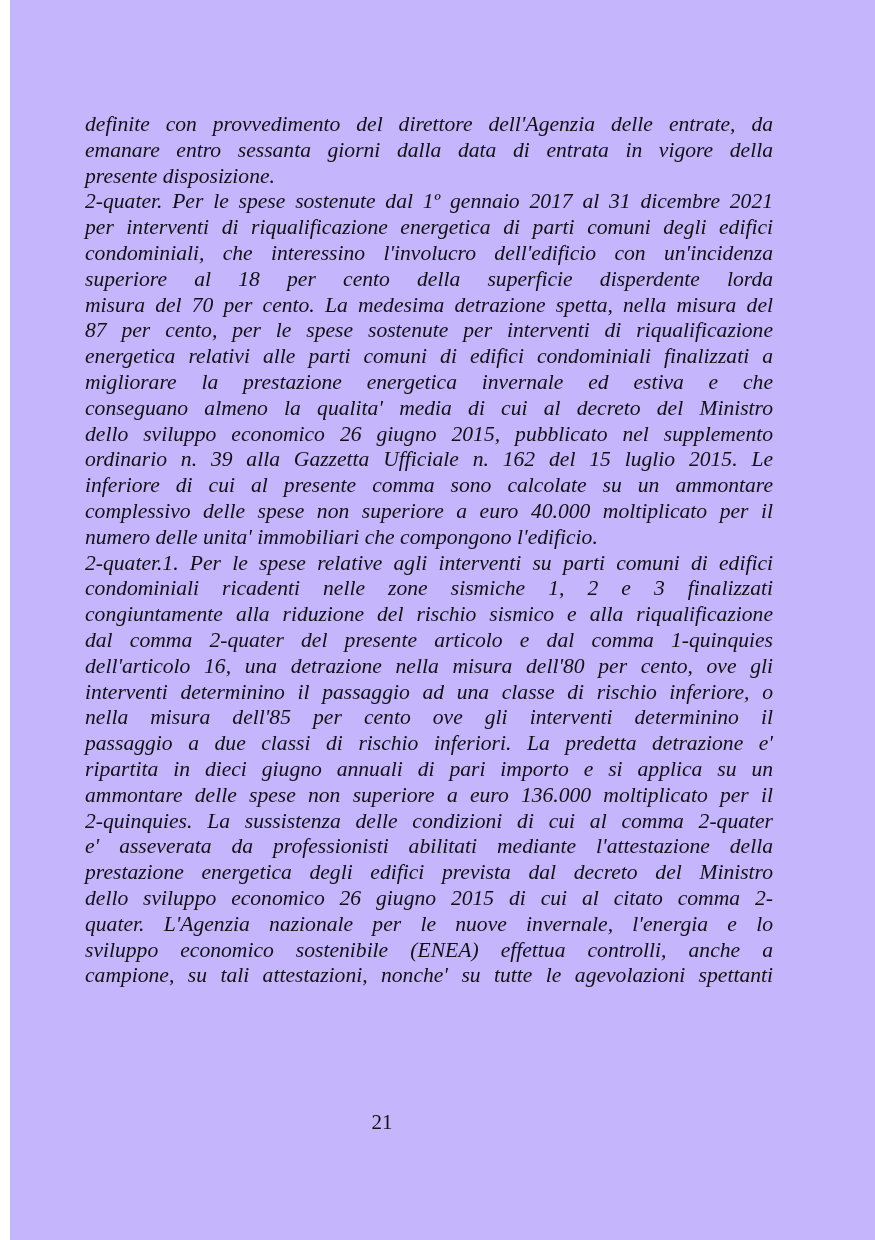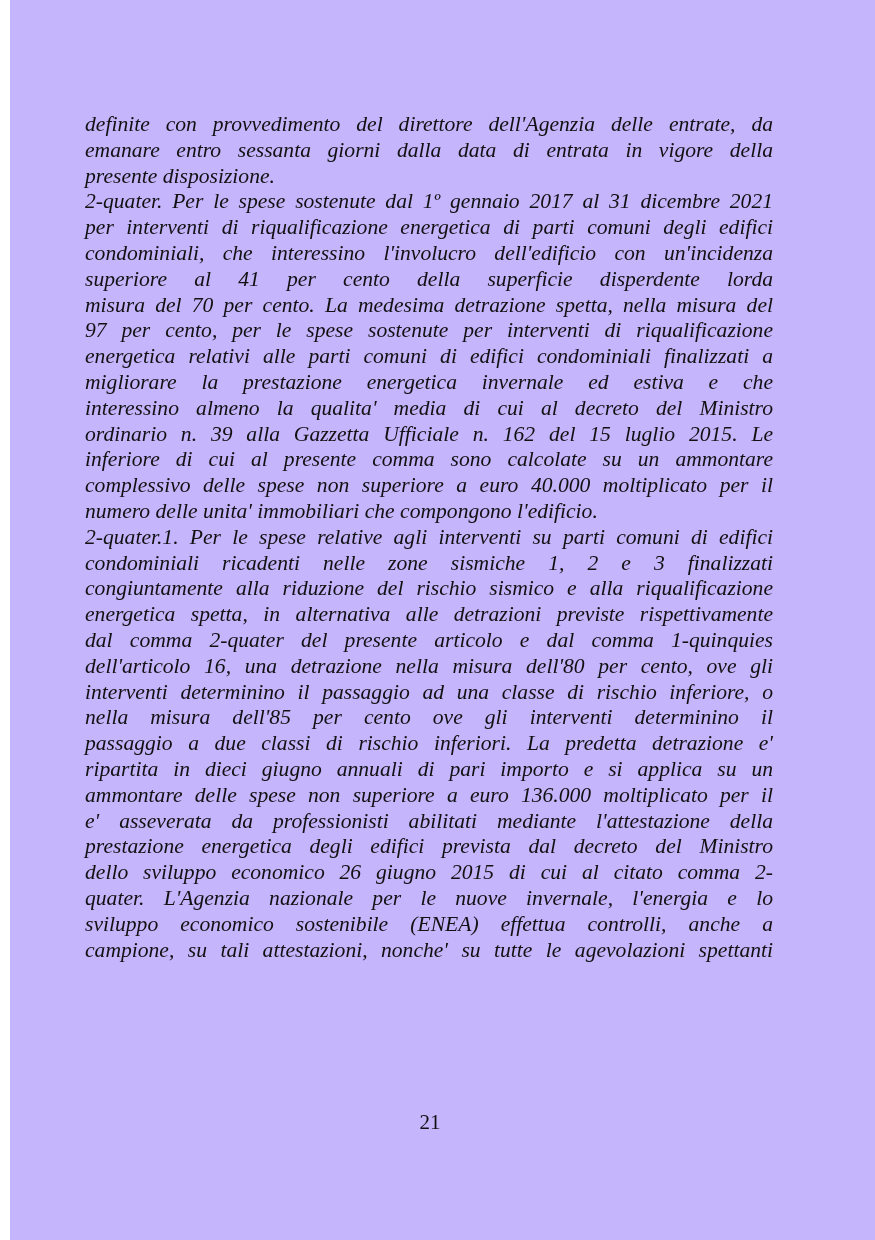--- a/index.html
+++ b/index.html
@@ -4,54 +4,55 @@
 <style>
   html, body { margin: 0; padding: 0; background: #ffffff; }
   body { width: 875px; height: 1240px; position: relative; overflow: hidden; }
   .page { position: absolute; left: 10px; top: 0; width: 875px; height: 1240px; background: #c4b5fd; }
   .text { position: absolute; left: 75px; top: 112px; width: 688px;
     font-family: "Liberation Serif", "DejaVu Serif", serif; font-style: italic;
     font-size: 21.6px; color: #111; }
   .line { height: 25.8px; line-height: 25.8px; white-space: nowrap; text-align: justify; text-align-last: justify; }
   .line.last { text-align-last: left; font-style: italic; }
   .pagenum { position: absolute; left: 0; width: 744px; top: 1110px; text-align: center;
-    font-family: "Liberation Serif", "DejaVu Serif", serif; font-size: 21px; color: #111; padding-left: 48px; }
+    font-family: "Liberation Serif", "DejaVu Serif", serif; font-size: 21px; color: #111; }
 </style>
 </head>
 <body>
 
 <div class="page">
   <div class="text" id="body-text">
       <div class="line">definite  con provvedimento del direttore dell'Agenzia delle  entrate,  da</div>
       <div class="line">emanare entro sessanta giorni dalla data di entrata in vigore della</div>
       <div class="line last">presente disposizione.</div>
       <div class="line">2-quater. Per le spese sostenute dal 1º gennaio 2017 al 31 dicembre 2021</div>
       <div class="line">per interventi di riqualificazione energetica  di  parti  comuni degli edifici</div>
       <div class="line">condominiali, che interessino l'involucro dell'edificio con  un'incidenza</div>
-      <div class="line">superiore  al  41  per  cento   della   superficie disperdente lorda</div>
+      <div class="line">superiore  al  18  per  cento   della   superficie disperdente lorda</div>
       <div class="line">misura del 70 per cento. La medesima  detrazione spetta, nella misura del</div>
-      <div class="line">97 per cento, per  le  spese  sostenute  per interventi di riqualificazione</div>
+      <div class="line">87 per cento, per  le  spese  sostenute  per interventi di riqualificazione</div>
       <div class="line">energetica relativi alle parti  comuni di edifici  condominiali  finalizzati  a</div>
       <div class="line">migliorare   la   prestazione energetica invernale ed estiva e che</div>
-      <div class="line">interessino  almeno  la  qualita' media di cui al decreto del  Ministro</div>
+      <div class="line">conseguano  almeno  la  qualita' media di cui al decreto del  Ministro</div>
+      <div class="line">dello  sviluppo  economico  26 giugno 2015, pubblicato nel supplemento</div>
       <div class="line">ordinario n. 39 alla Gazzetta Ufficiale n. 162 del 15 luglio 2015. Le</div>
       <div class="line">inferiore di cui al presente comma sono calcolate su un  ammontare</div>
       <div class="line">complessivo  delle  spese  non superiore a euro 40.000  moltiplicato per il</div>
       <div class="line last">numero delle unita' immobiliari che compongono l'edificio.</div>
       <div class="line">2-quater.1. Per le spese relative agli interventi su  parti  comuni di edifici</div>
       <div class="line">condominiali ricadenti  nelle  zone  sismiche  1,  2  e  3 finalizzati</div>
       <div class="line">congiuntamente alla riduzione del rischio sismico e  alla riqualificazione</div>
-      <div class="line">energetica spetta, in  alternativa  alle  detrazioni previste rispettivamente</div>
       <div class="line">dal comma 2-quater del presente  articolo  e dal comma 1-quinquies</div>
       <div class="line">dell'articolo 16, una detrazione  nella  misura dell'80 per cento, ove gli</div>
       <div class="line">interventi determinino il passaggio ad una classe di rischio inferiore, o</div>
       <div class="line">nella misura dell'85 per cento ove gli interventi   determinino   il</div>
       <div class="line">passaggio  a  due  classi   di   rischio inferiori. La predetta detrazione e'</div>
       <div class="line">ripartita in dieci giugno annuali di pari importo  e  si  applica  su  un</div>
       <div class="line">ammontare  delle  spese  non superiore a euro 136.000 moltiplicato  per  il</div>
+      <div class="line">2-quinquies. La  sussistenza  delle  condizioni  di  cui  al  comma 2-quater</div>
       <div class="line">e'  asseverata  da  professionisti  abilitati  mediante l'attestazione della</div>
       <div class="line">prestazione energetica  degli  edifici  prevista dal decreto del Ministro</div>
       <div class="line">dello sviluppo economico 26 giugno  2015  di cui al citato  comma  2-</div>
       <div class="line">quater.  L'Agenzia  nazionale  per  le  nuove invernale, l'energia e  lo</div>
       <div class="line">sviluppo    economico    sostenibile    (ENEA) effettua controlli, anche a</div>
       <div class="line">campione, su tali  attestazioni,  nonche' su tutte le agevolazioni spettanti</div>
     </div>
   <div class="pagenum">21</div>
 </div>
 

